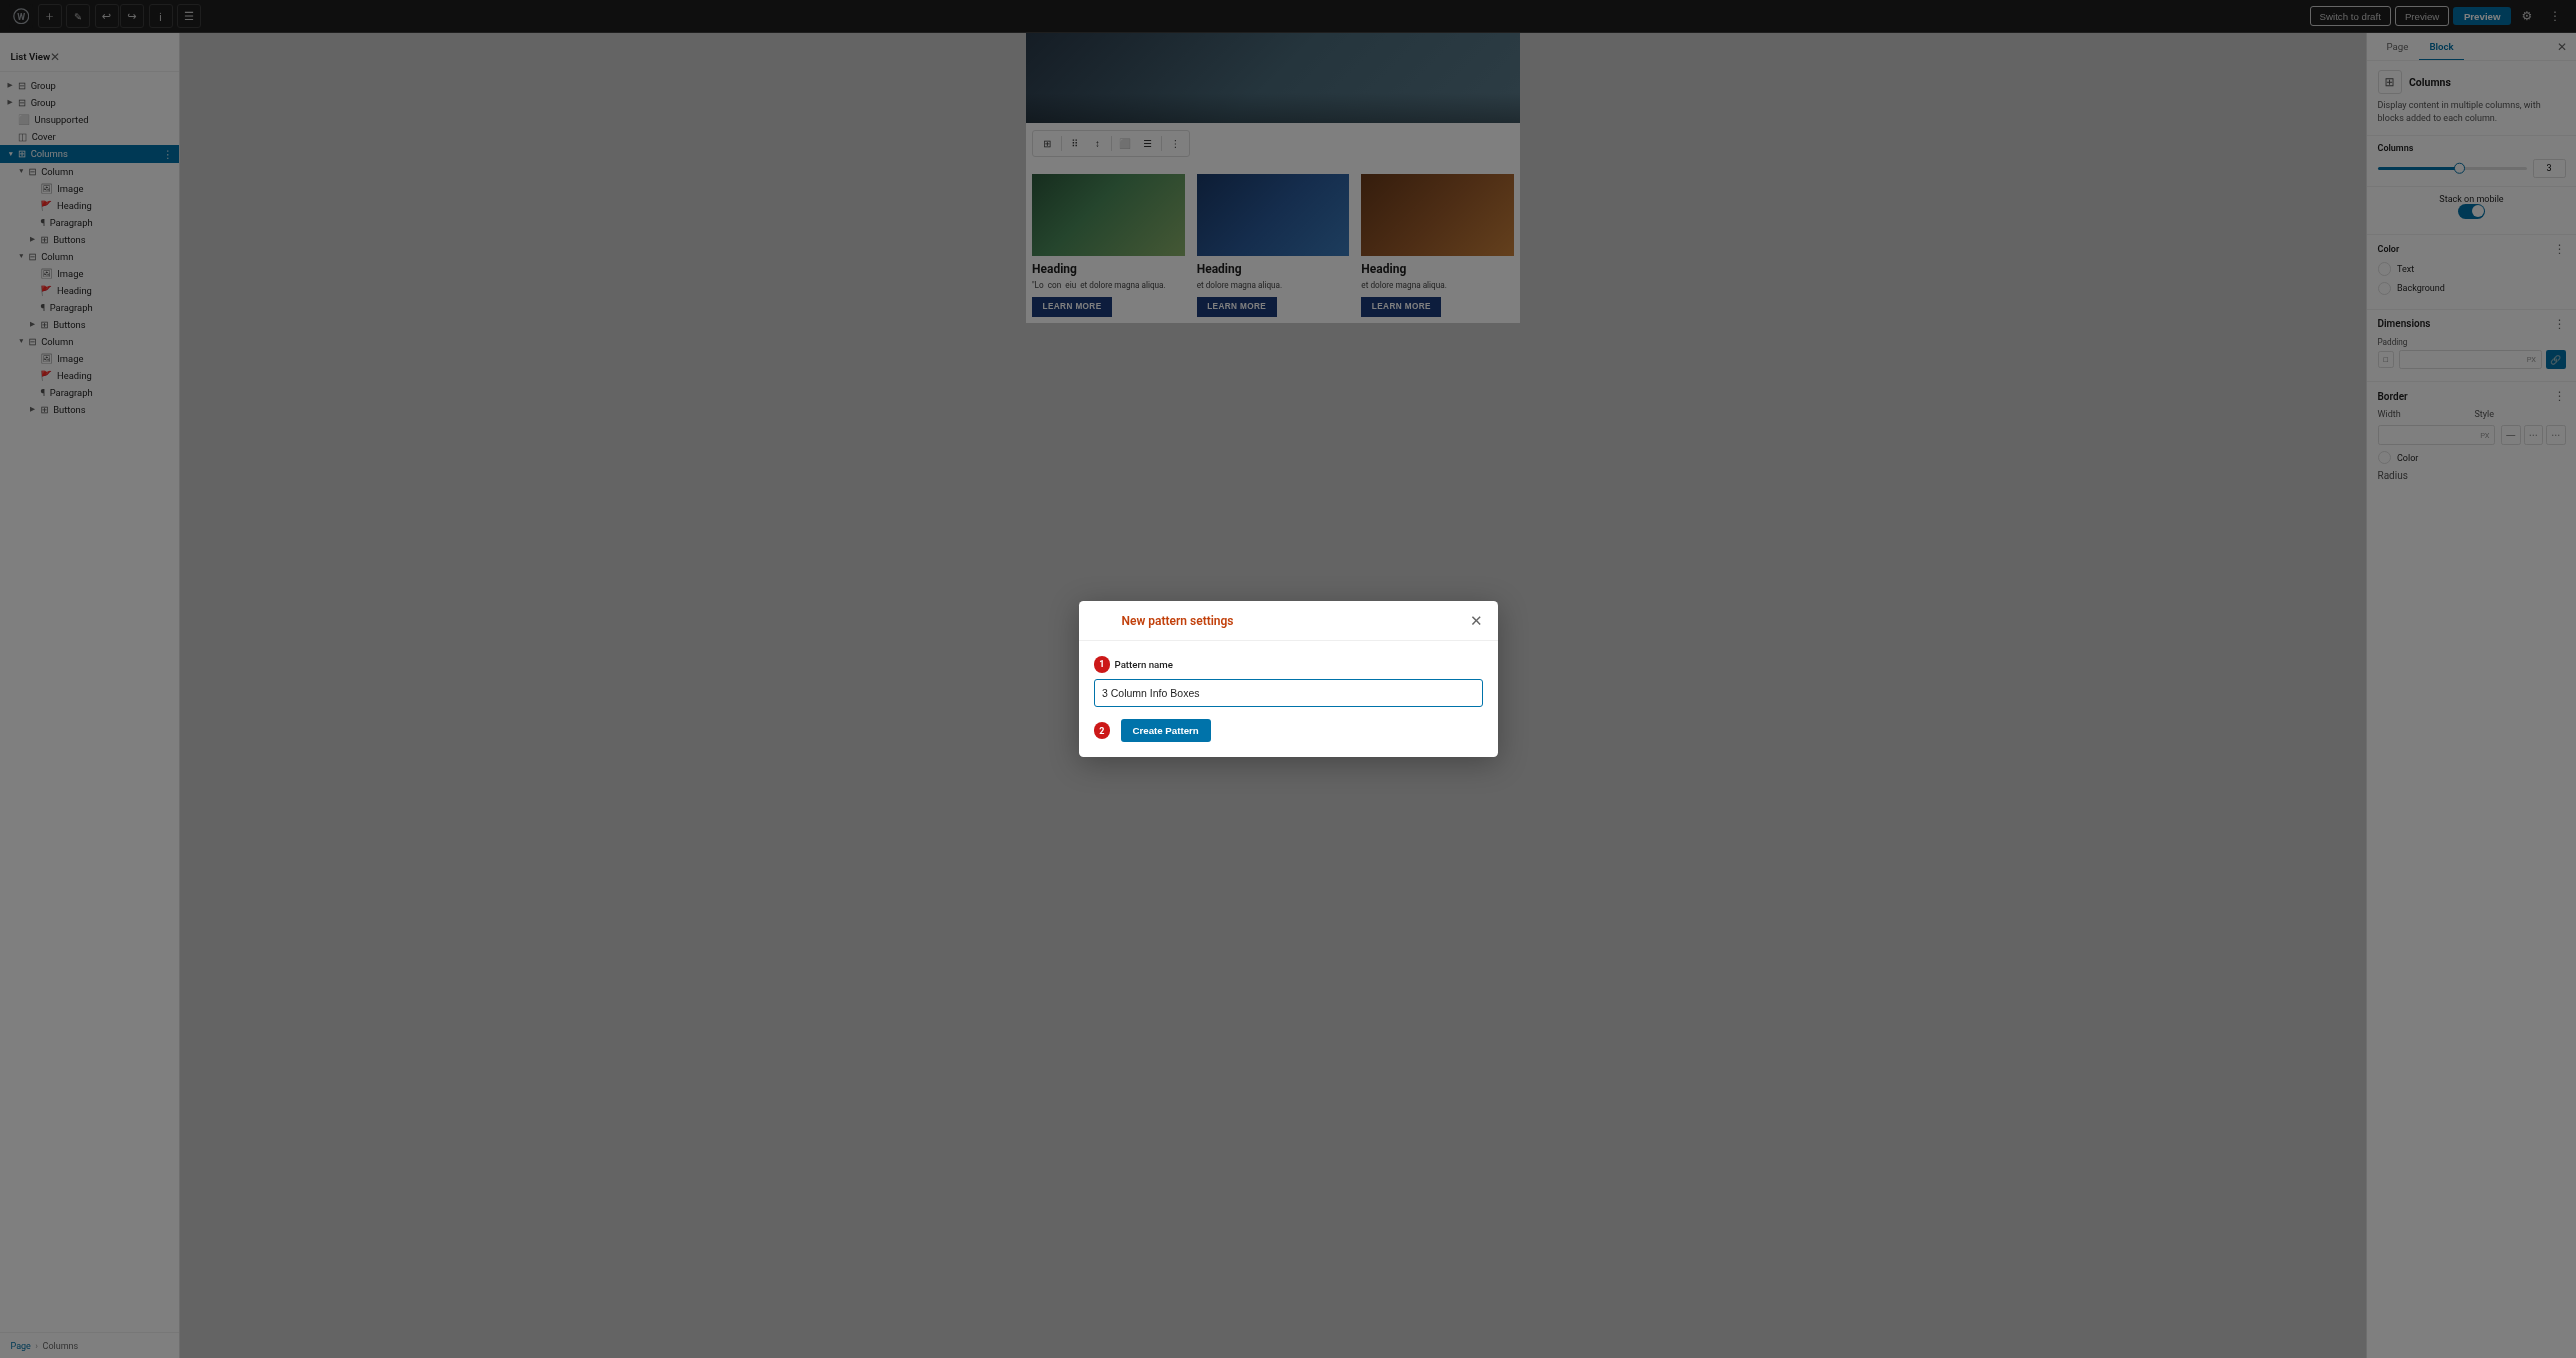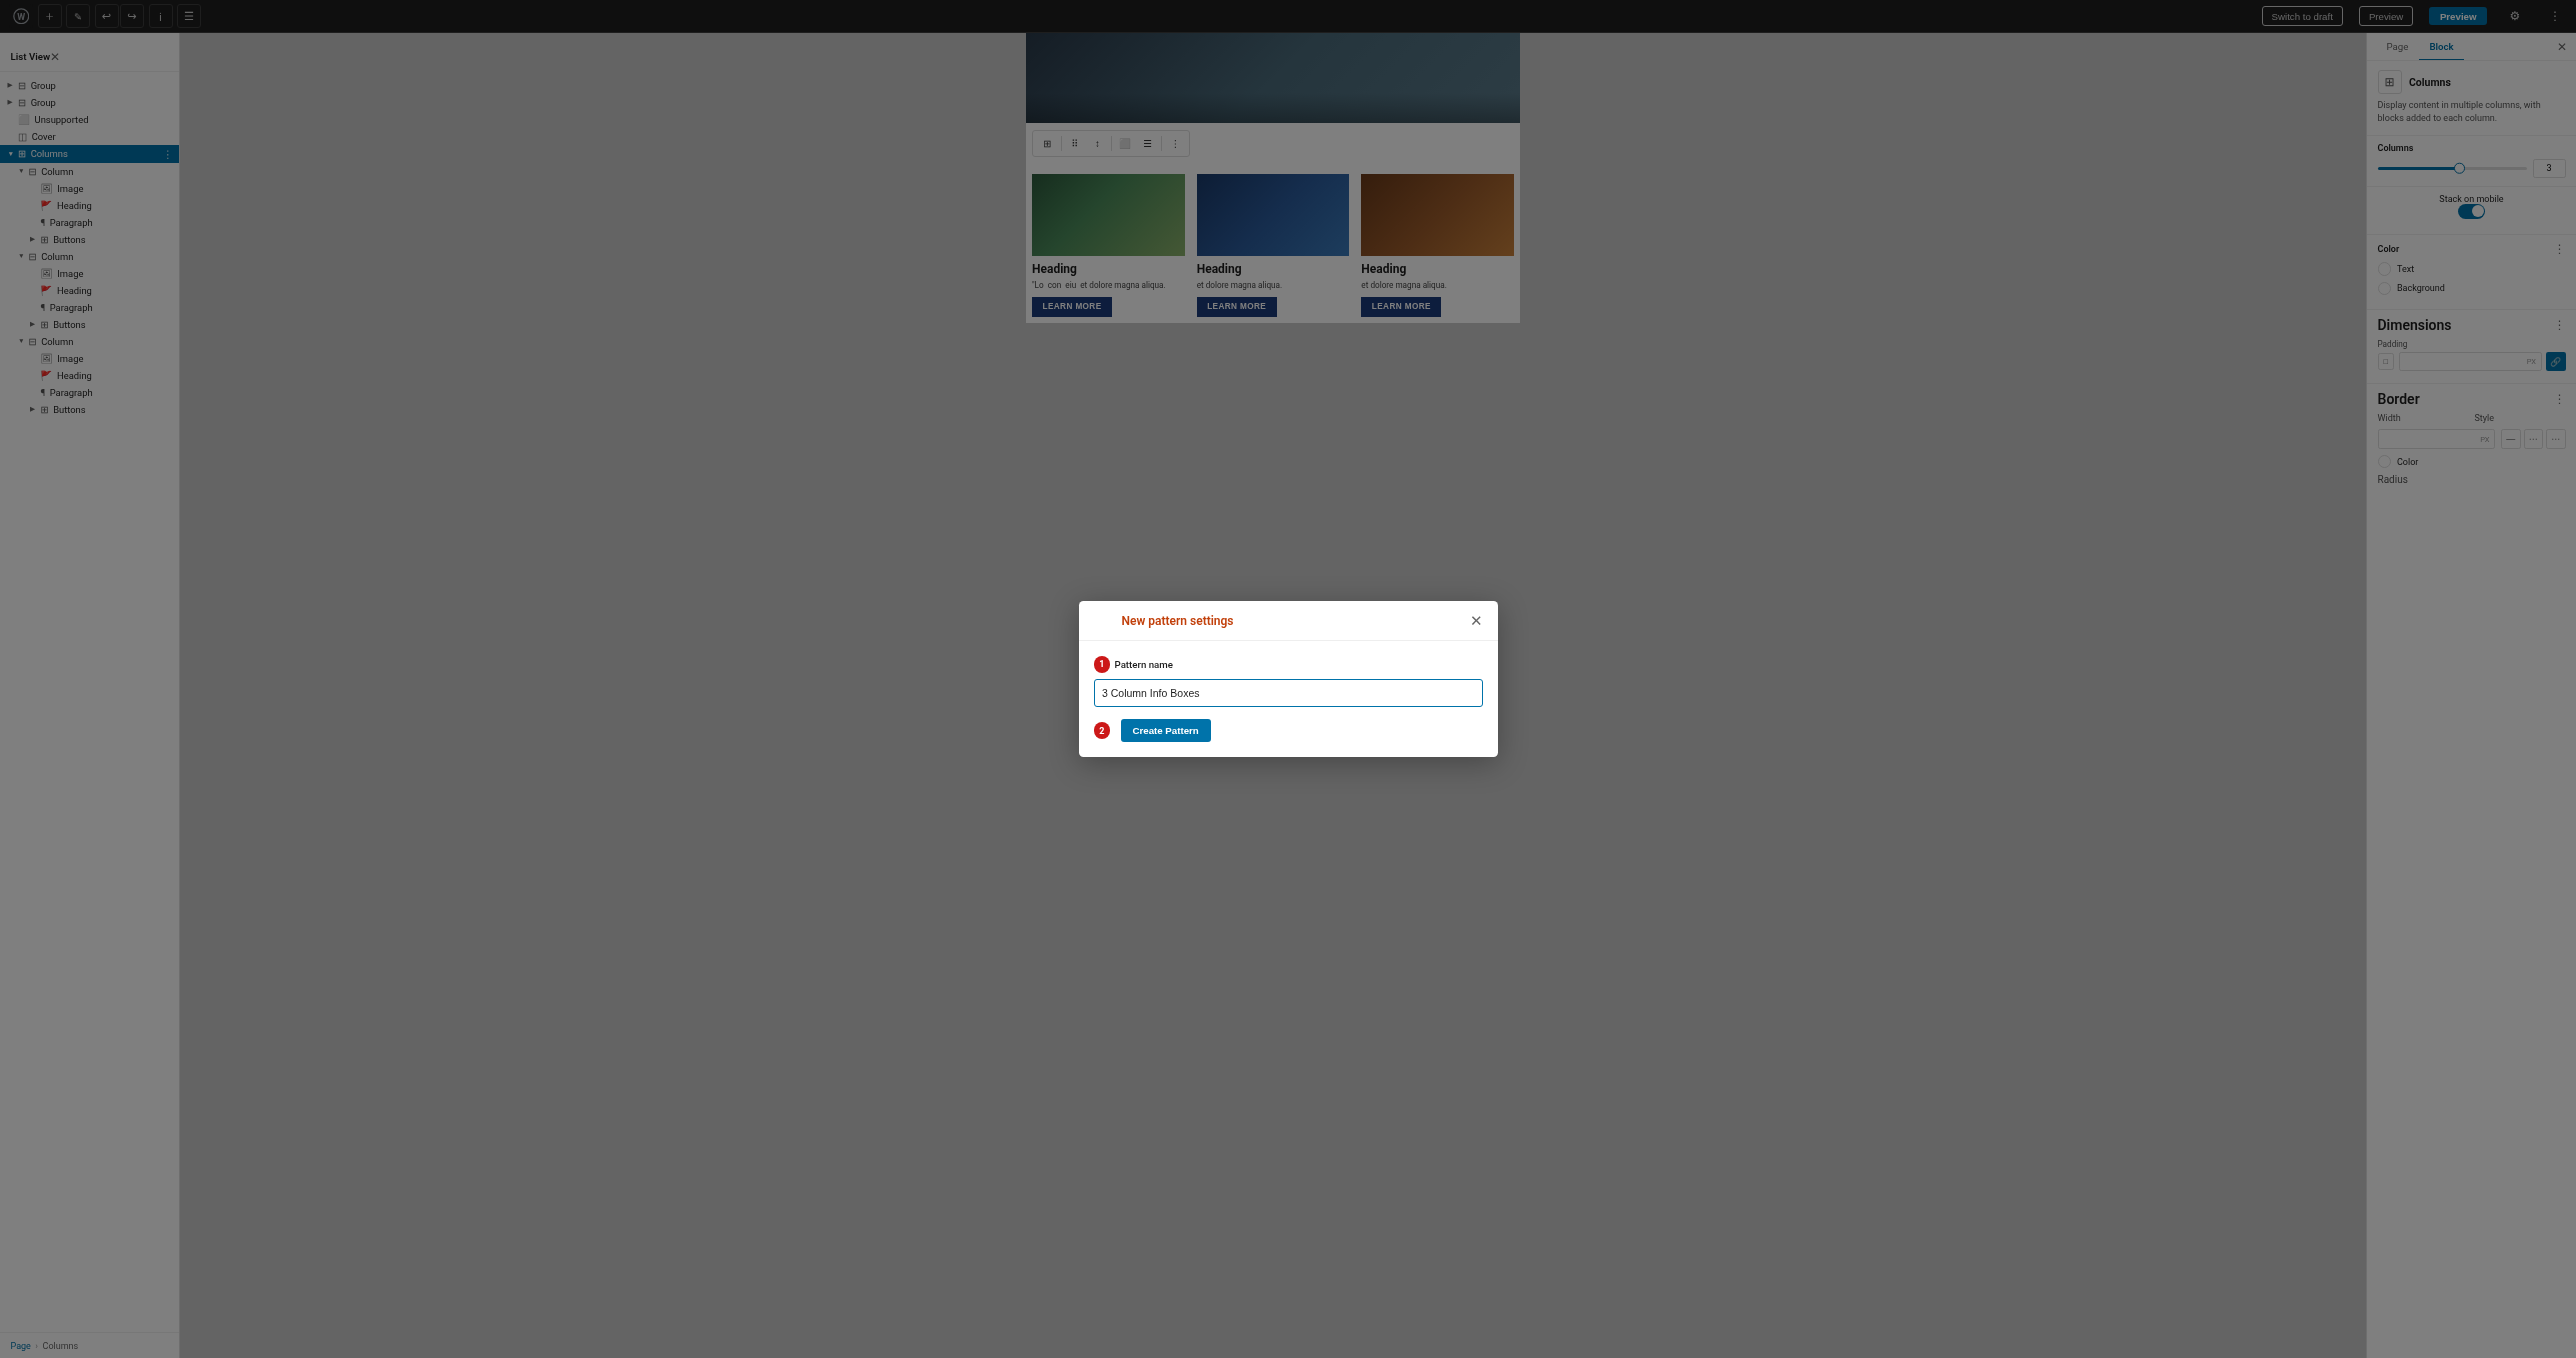--- a/index.html
+++ b/index.html
@@ -6,21 +6,21 @@
     body { font-family: -apple-system, BlinkMacSystemFont, 'Segoe UI', Roboto, sans-serif; background: #1e1e1e; width: 1078px; height: 569px; overflow: hidden; position: relative; }
 
     
     #topbar {
       position: fixed; top: 0; left: 0; right: 0; height: 33px;
       background: #1e1e1e; display: flex; align-items: center;
       justify-content: space-between; z-index: 100; padding: 0 9px;
       border-bottom: 0.7px solid #3c3c3c;
     }
     .topbar-left { display: flex; align-items: center; gap: 4.5px; }
-    .topbar-right { display: flex; align-items: center; gap: 16px; }
+    .topbar-right { display: flex; align-items: center; gap: 4px; }
     .wp-logo {
       width: 24px; height: 24px; background: #1e1e1e;
       border-radius: 3px; display: flex; align-items: center; justify-content: center;
       cursor: pointer;
     }
     .wp-logo svg { width: 16.5px; height: 16.5px; }
     .icon-btn {
       width: 24px; height: 24px; background: #1e1e1e;
       border: 0.7px solid #3c3c3c; border-radius: 3px;
       display: flex; align-items: center; justify-content: center;
@@ -187,21 +187,21 @@
     .color-section { padding: 7.5px 10.5px; }
     .color-section-header { display: flex; align-items: center; justify-content: space-between; margin-bottom: 6px; }
     .color-section-title { font-size: 9px; font-weight: 600; color: #1e1e1e; }
     .color-more-btn { background: none; border: none; cursor: pointer; color: #666; font-size: 12px; }
     .color-option { display: flex; align-items: center; gap: 6px; margin-bottom: 6px; cursor: pointer; }
     .color-circle { width: 13.5px; height: 13.5px; border-radius: 50%; border: 0.7px solid #ddd; flex-shrink: 0; }
     .color-option-label { font-size: 9px; color: #1e1e1e; }
     
     .dim-section { padding: 7.5px 10.5px; }
     .dim-section-header { display: flex; align-items: center; justify-content: space-between; margin-bottom: 6px; }
-    .dim-title { font-size: 14px; font-weight: 600; color: #1e1e1e; }
+    .dim-title { font-size: 10px; font-weight: 600; color: #1e1e1e; }
     .padding-row { display: flex; align-items: center; gap: 4.5px; margin-bottom: 4.5px; }
     .pad-icon { width: 16.5px; height: 16.5px; border: 0.7px solid #ddd; border-radius: 2.2px; display: flex; align-items: center; justify-content: center; font-size: 7.5px; color: #555; }
     .pad-input { flex: 1; height: 19.5px; border: 0.7px solid #ddd; border-radius: 2.2px; padding: 0 4.5px; font-size: 9px; color: #555; display: flex; align-items: center; justify-content: space-between; }
     .pad-unit { font-size: 7.5px; color: #999; text-align: center; }
     .link-btn { width: 19.5px; height: 19.5px; background: #0073aa; border: none; border-radius: 2.2px; color: #fff; cursor: pointer; font-size: 9px; display: flex; align-items: center; justify-content: center; }
     
     .border-section { padding: 7.5px 10.5px; }
     .border-row { display: flex; gap: 6px; margin-bottom: 6px; }
     .border-label { font-size: 9px; color: #555; flex: 1; }
     .border-input { flex: 1.5; height: 19.5px; border: 0.7px solid #ddd; border-radius: 2.2px; padding: 0 4.5px; font-size: 9px; display: flex; align-items: center; justify-content: space-between; }

